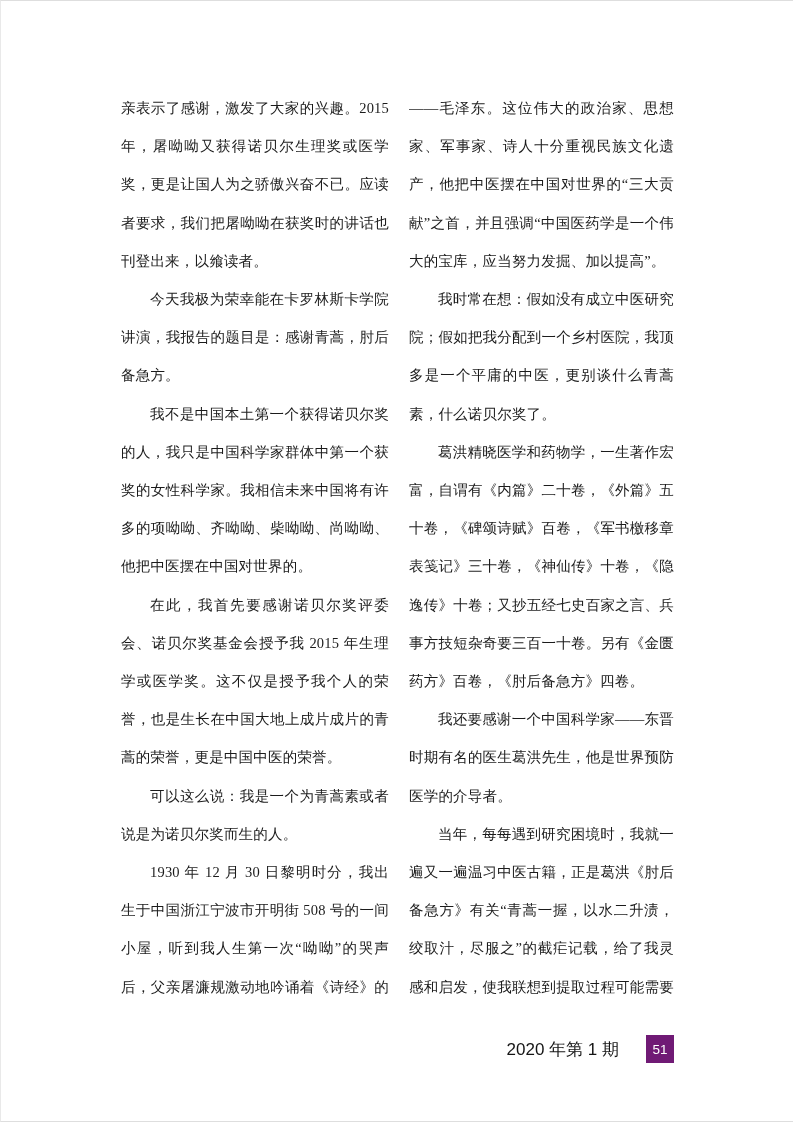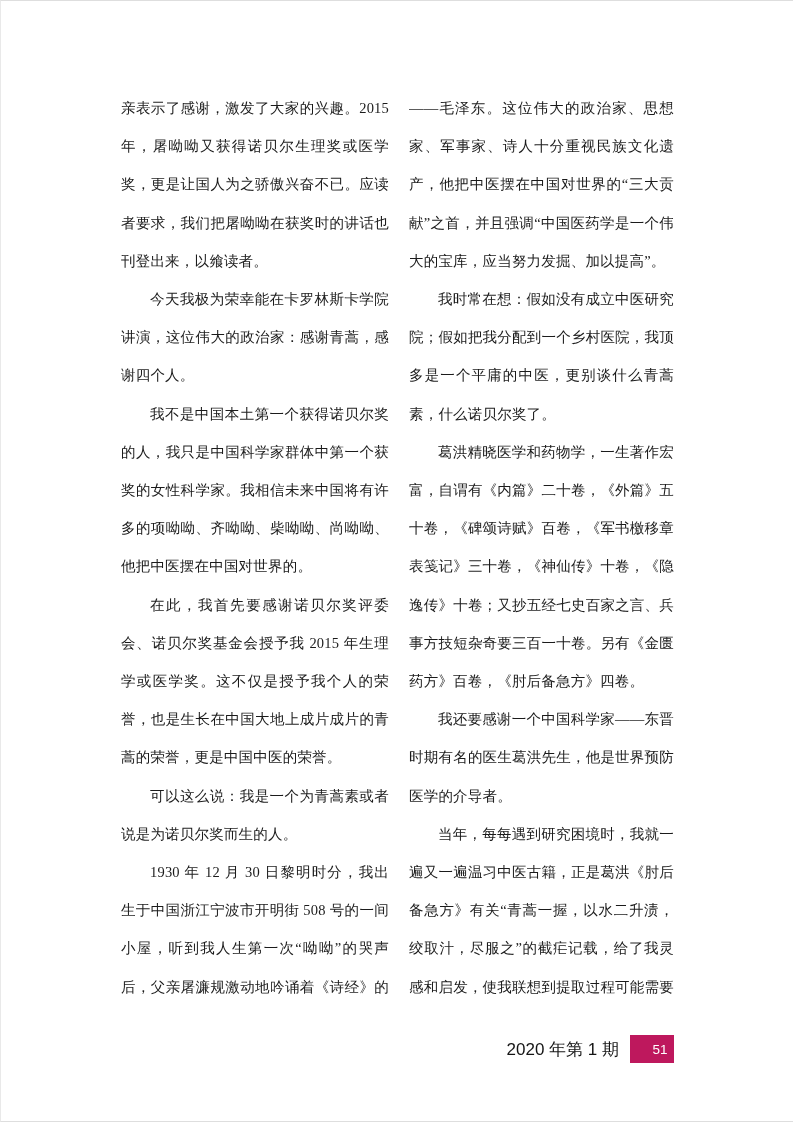--- a/index.html
+++ b/index.html
@@ -35,49 +35,48 @@
   #col-right { left: 408px; width: 265px; }
   .col p { margin: 0; padding: 0; }
   .col p.indent { text-indent: 2em; }
   .footer {
     position: absolute;
     top: 1033px;
     right: 119px;
     height: 30px;
     display: flex;
     align-items: center;
-    gap: 11px;
+    gap: 27px;
   }
   .issue {
     font-family: "Liberation Sans", "DejaVu Sans", sans-serif;
     font-size: 17px;
     color: #141414;
     white-space: nowrap;
   }
   .badge {
     width: 28px;
     height: 28px;
-    background: #be185d;
+    background: #701a75;
     color: #ffffff;
     font-family: "Liberation Sans", "DejaVu Sans", sans-serif;
     font-size: 13.5px;
     display: flex;
     align-items: center;
     justify-content: center;
-    padding-left: 16px;
   }
 </style>
 </head>
 <body>
 
 <div class="page">
 
   <div class="col" id="col-left">
     <p>亲表示了感谢，激发了大家的兴趣。2015 年，屠呦呦又获得诺贝尔生理奖或医学奖，更是让国人为之骄傲兴奋不已。应读者要求，我们把屠呦呦在获奖时的讲话也刊登出来，以飨读者。</p>
-    <p class="indent">今天我极为荣幸能在卡罗林斯卡学院讲演，这位伟大的政治家：感谢青蒿，感谢四个人。</p>
+    <p class="indent">今天我极为荣幸能在卡罗林斯卡学院讲演，我报告的题目是：感谢青蒿，肘后备急方。</p>
     <p class="indent">我不是中国本土第一个获得诺贝尔奖的人，我只是中国科学家群体中第一个获奖的女性科学家。我相信未来中国将有许多的项呦呦、齐呦呦、柴呦呦、尚呦呦、他把中医摆在中国对世界的。</p>
     <p class="indent">在此，我首先要感谢诺贝尔奖评委会、诺贝尔奖基金会授予我 2015 年生理学或医学奖。这不仅是授予我个人的荣誉，也是生长在中国大地上成片成片的青蒿的荣誉，更是中国中医的荣誉。</p>
     <p class="indent">可以这么说：我是一个为青蒿素或者说是为诺贝尔奖而生的人。</p>
     <p class="indent">1930 年 12 月 30 日黎明时分，我出生于中国浙江宁波市开明街 508 号的一间小屋，听到我人生第一次“呦呦”的哭声后，父亲屠濂规激动地吟诵着《诗经》的著名诗句“呦呦鹿鸣，食野之蒿……”，并给我取名呦呦。</p>
 
   </div>
 
   <div class="col" id="col-right">
     <p>——毛泽东。这位伟大的政治家、思想家、军事家、诗人十分重视民族文化遗产，他把中医摆在中国对世界的“三大贡献”之首，并且强调“中国医药学是一个伟大的宝库，应当努力发掘、加以提高”。</p>
     <p class="indent">我时常在想：假如没有成立中医研究院；假如把我分配到一个乡村医院，我顶多是一个平庸的中医，更别谈什么青蒿素，什么诺贝尔奖了。</p>

